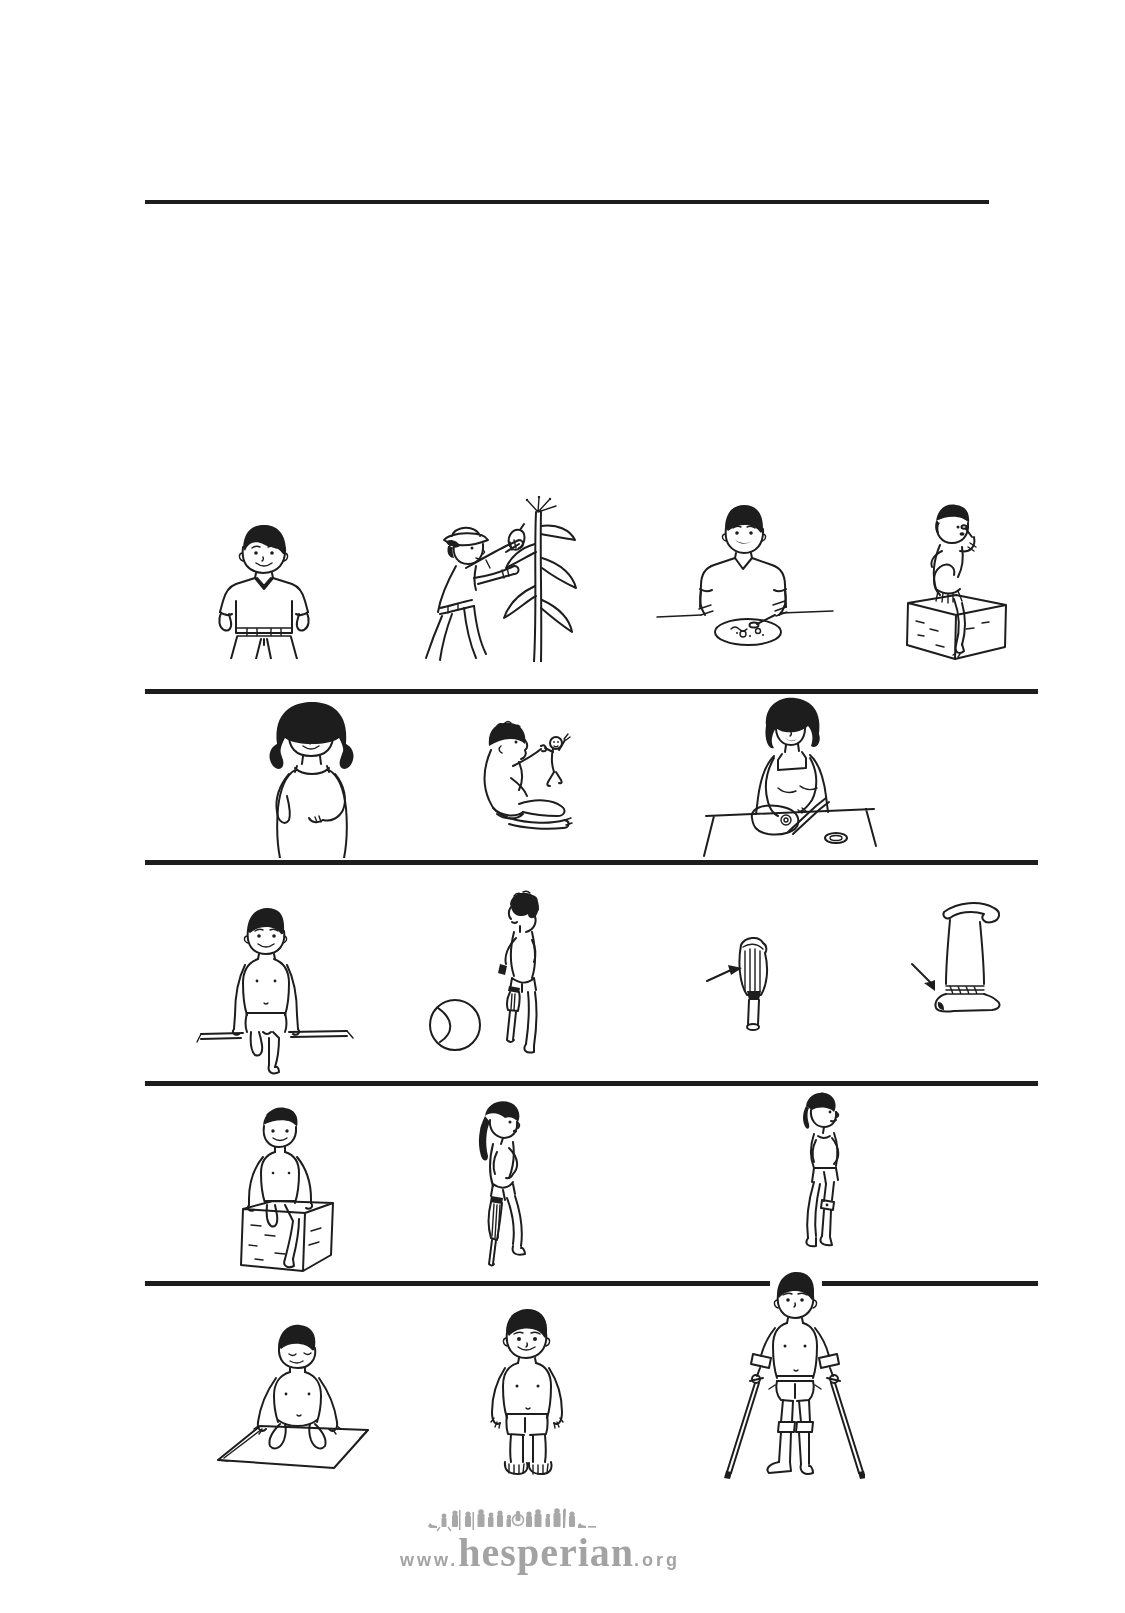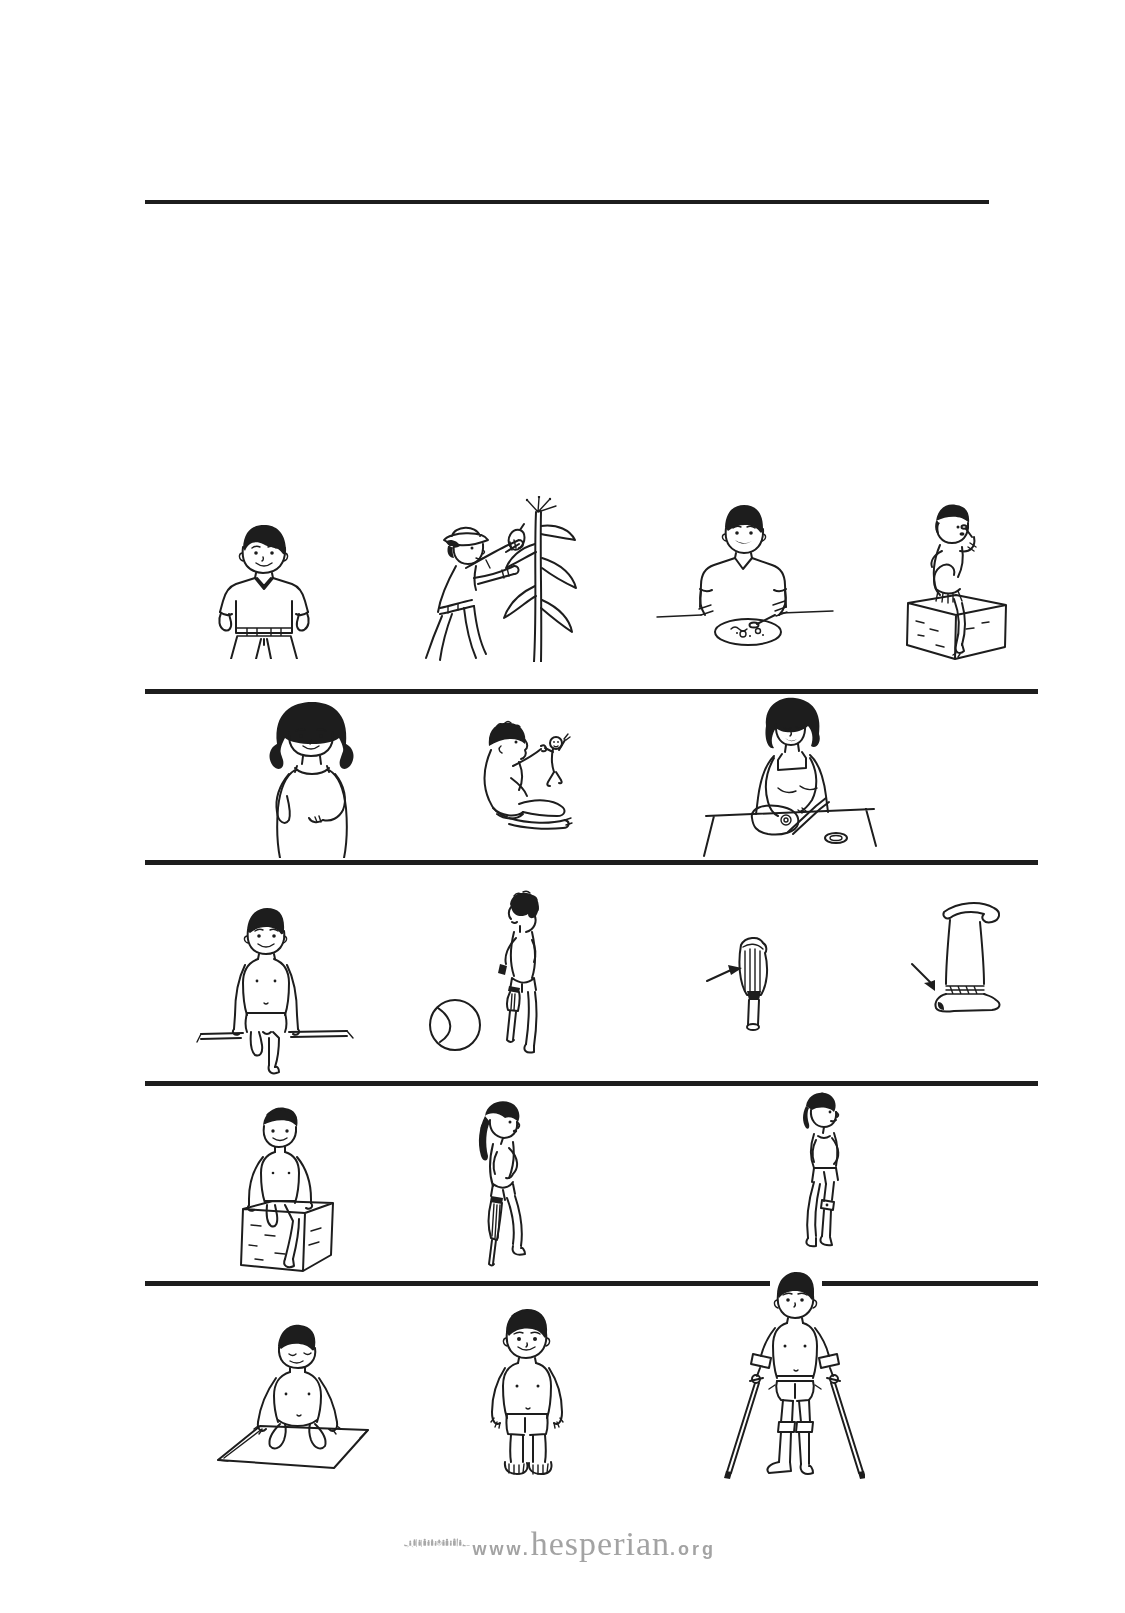--- a/index.html
+++ b/index.html
@@ -11,34 +11,34 @@
     overflow:hidden;
     font-family:"Liberation Sans",sans-serif;
   }
   .rule{position:absolute;background:#1d1d1d;}
   .fig{position:absolute;}
   .fig svg{display:block;width:100%;height:100%;}
   .ink{stroke:#1d1d1d;fill:none;stroke-width:2;stroke-linecap:round;stroke-linejoin:round;}
   .ink-thin{stroke:#1d1d1d;fill:none;stroke-width:1.4;stroke-linecap:round;stroke-linejoin:round;}
   .fill{fill:#1d1d1d;stroke:none;}
   .footer{
-    position:absolute;left:376px;top:1508px;width:340px;height:70px;
-    display:flex;flex-direction:row;align-items:center;
+    position:absolute;left:400px;top:1508px;width:340px;height:70px;
+    display:flex;flex-direction:column;align-items:flex-start;
   }
   .footer-sil{width:175px;height:24px;margin-left:28px;}
   .footer-text{
     display:flex;align-items:baseline;color:#a3a3a3;line-height:1;margin-top:1px;
   }
   .footer-www,.footer-org{
     font-family:"Liberation Sans",sans-serif;font-weight:bold;
     font-size:18px;letter-spacing:3px;
   }
   .footer-name{
     font-family:"Liberation Serif",serif;
-    font-size:34px;letter-spacing:1px;
+    font-size:40px;letter-spacing:1px;font-weight:bold;
   }
 </style>
 </head>
 <body>
 
 <div class="page">
 
   <div class="rule" style="left:145px;top:200px;width:844px;height:4px;"></div>
   <div class="rule" style="left:145px;top:689px;width:893px;height:5px;"></div>
   <div class="rule" style="left:145px;top:860px;width:893px;height:5px;"></div>

